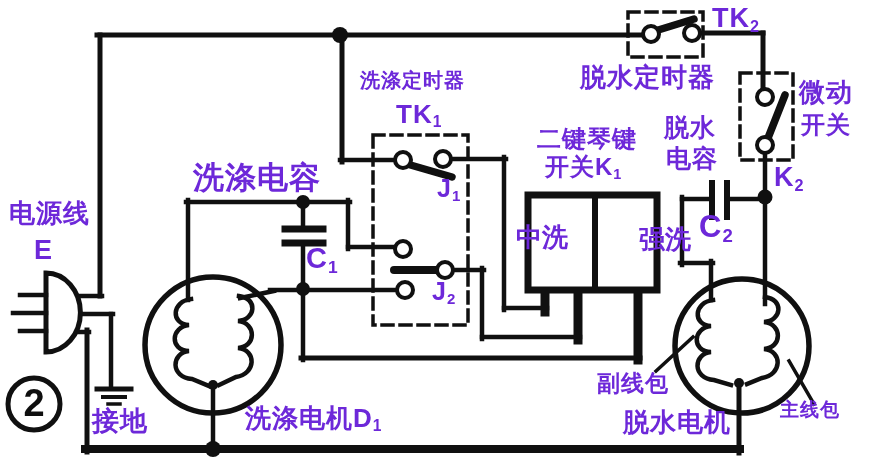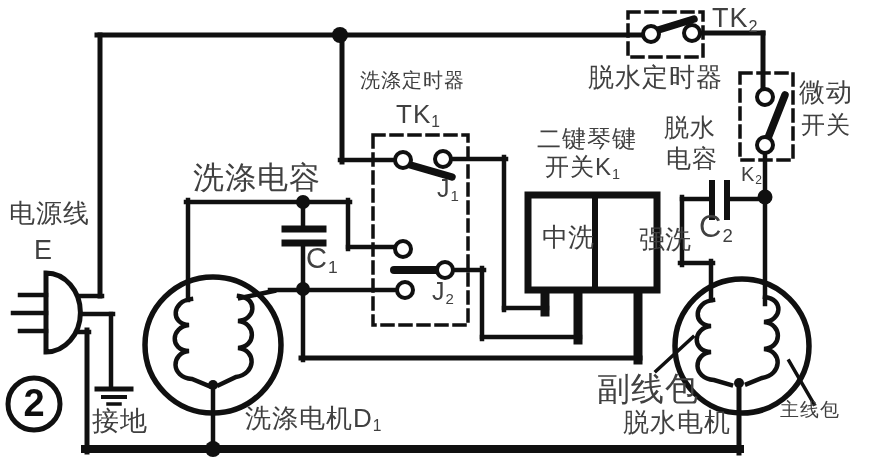--- a/index.html
+++ b/index.html
@@ -6,22 +6,22 @@
   #stage{
     position:relative;
     width:869px;height:466px;
     background:#ffffff;
     font-family:"Liberation Sans", sans-serif;
     overflow:hidden;
   }
   #stage svg{position:absolute;left:0;top:0;}
   .lbl{
     position:absolute;
-    color:#404040;
-    font-weight:normal;
+    color:#6d28d9;
+    font-weight:bold;
     line-height:1;
     white-space:nowrap;
     letter-spacing:1px;
   }
   .lbl .sub{
     font-size:0.6em;
     vertical-align:-0.28em;
     letter-spacing:0;
   }
   .fig-num{
@@ -205,34 +205,34 @@
   <div class="lbl" style="left:193px;top:162px;font-size:31px;">洗涤电容</div>
   <div class="lbl" style="left:306px;top:244px;font-size:29px;"><span>C</span><span class="sub">1</span></div>
 
   <div class="lbl" style="left:360px;top:70px;font-size:20px;">洗涤定时器</div>
   <div class="lbl" style="left:396px;top:101px;font-size:26px;"><span>TK</span><span class="sub">1</span></div>
   <div class="lbl" style="left:437px;top:176px;font-size:25px;"><span>J</span><span class="sub">1</span></div>
   <div class="lbl" style="left:432px;top:279px;font-size:25px;"><span>J</span><span class="sub">2</span></div>
 
   <div class="lbl" style="left:537px;top:127px;font-size:24px;">二键琴键</div>
   <div class="lbl" style="left:545px;top:155px;font-size:24px;"><span>开关K</span><span class="sub">1</span></div>
-  <div class="lbl" style="left:542px;top:224px;font-size:26px;letter-spacing:0;">中洗</div>
+  <div class="lbl" style="left:516px;top:224px;font-size:26px;letter-spacing:0;">中洗</div>
   <div class="lbl" style="left:599px;top:226px;font-size:26px;letter-spacing:0;margin-left:40px;">强洗</div>
 
-  <div class="lbl" style="left:580px;top:64px;font-size:26px;margin-left:8px;">脱水定时器</div>
+  <div class="lbl" style="left:580px;top:64px;font-size:26px;">脱水定时器</div>
   <div class="lbl" style="left:712px;top:5px;font-size:27px;"><span>TK</span><span class="sub">2</span></div>
 
   <div class="lbl" style="left:799px;top:79px;font-size:26px;">微动</div>
   <div class="lbl" style="left:801px;top:113px;font-size:24px;">开关</div>
-  <div class="lbl" style="left:741px;top:164px;font-size:20px;"><span>K</span><span class="sub">2</span></div>
+  <div class="lbl" style="left:774px;top:164px;font-size:27px;"><span>K</span><span class="sub">2</span></div>
 
   <div class="lbl" style="left:664px;top:115px;font-size:25px;">脱水</div>
   <div class="lbl" style="left:666px;top:146px;font-size:25px;">电容</div>
   <div class="lbl" style="left:699px;top:211px;font-size:31px;"><span>C</span><span class="sub">2</span></div>
 
   <div class="lbl" style="left:245px;top:405px;font-size:26px;"><span>洗涤电机D</span><span class="sub">1</span></div>
 
-  <div class="lbl" style="left:597px;top:372px;font-size:33px;">副线包</div>
+  <div class="lbl" style="left:597px;top:372px;font-size:23px;">副线包</div>
   <div class="lbl" style="left:780px;top:400px;font-size:19px;">主线包</div>
   <div class="lbl" style="left:623px;top:409px;font-size:26px;">脱水电机</div>
   <div class="lbl" style="left:747px;top:418px;font-size:28px;margin-top:45px;"><span>D</span><span class="sub">2</span></div>
 
 </div>
 
 </body></html>

